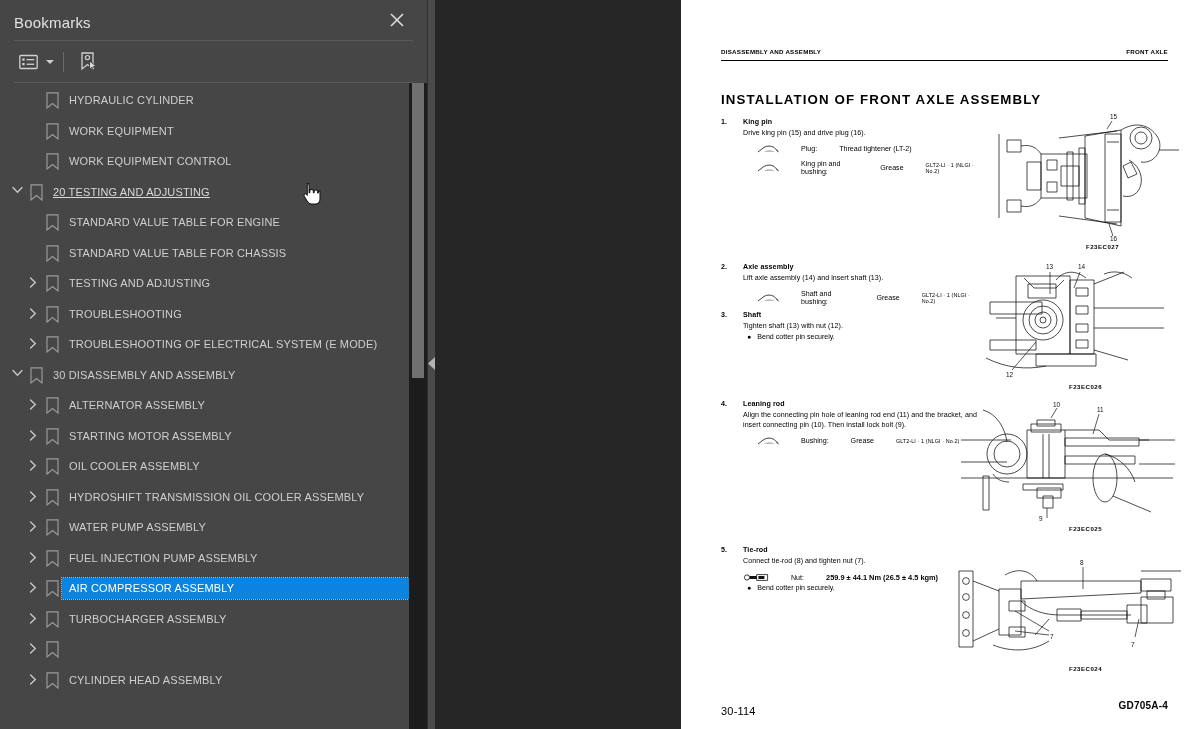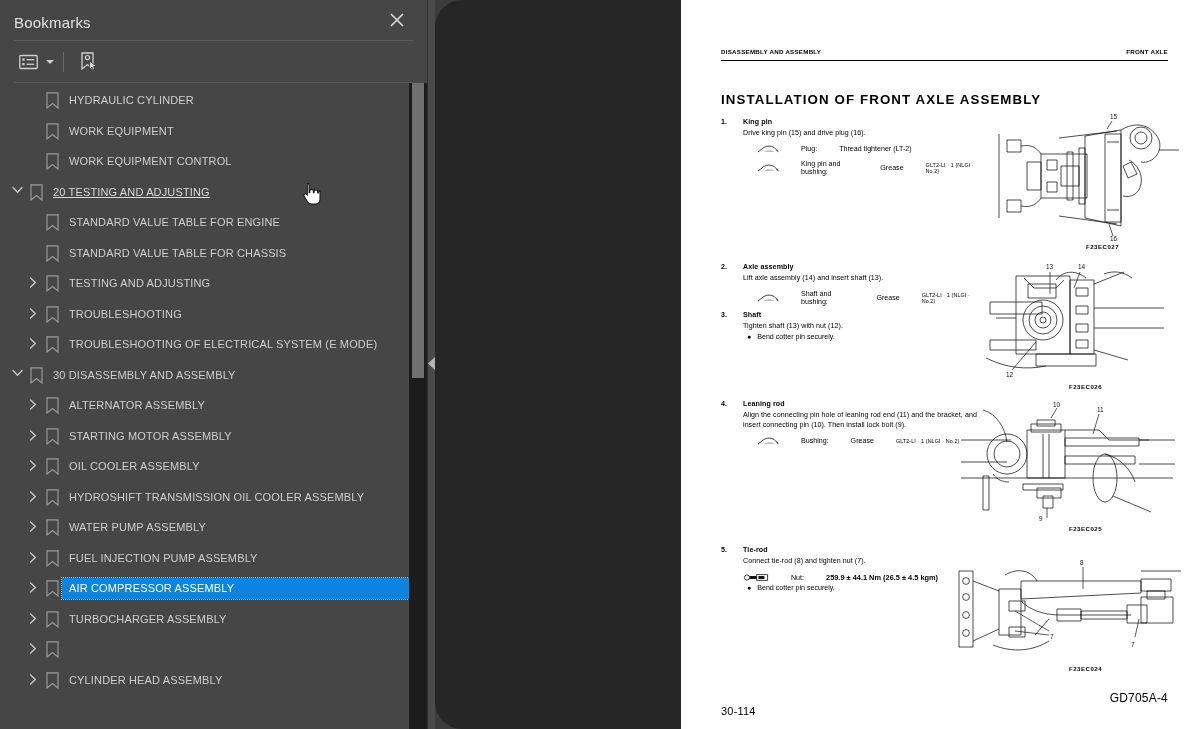--- a/index.html
+++ b/index.html
@@ -108,21 +108,21 @@
   }
   .gutter-handle {
     position: absolute; top: 355px; left: -1px;
     width: 9px; height: 16px; display:flex; align-items:center; justify-content:center;
     cursor: pointer;
   }
 
   
   .viewer {
     flex: 1 1 auto; background: #262626; position: relative; height: 729px;
-    display: flex; justify-content: flex-end; border-radius: 27px;
+    display: flex; justify-content: flex-end;
   }
   .page {
     width: 519px; height: 729px; background: #ffffff;
     position: relative; color: #000;
     font-family: "Liberation Sans", sans-serif;
     overflow: hidden;
   }
   .pg-head {
     position: absolute; left: 40px; right: 32px; top: 48px;
     display: flex; justify-content: space-between; align-items: flex-end;
@@ -163,22 +163,22 @@
   .figref {
     position: absolute; font-size: 6.1px; font-weight: bold; letter-spacing: .5px;
   }
   .fig { position: absolute; }
 
   .pg-foot-left {
     position: absolute; left: 40px; bottom: 12px;
     font-size: 11px; letter-spacing: .2px;
   }
   .pg-foot-right {
-    position: absolute; right: 32px; bottom: 24px;
-    font-size: 12px; font-weight: normal; letter-spacing: .2px;
+    position: absolute; right: 32px; bottom: 18px;
+    font-size: 10px; font-weight: bold; letter-spacing: .2px;
   }
 </style>
 </head>
 <body>
 
 <div class="app">
 
   <div class="bm-panel">
 
     <div class="bm-header">

